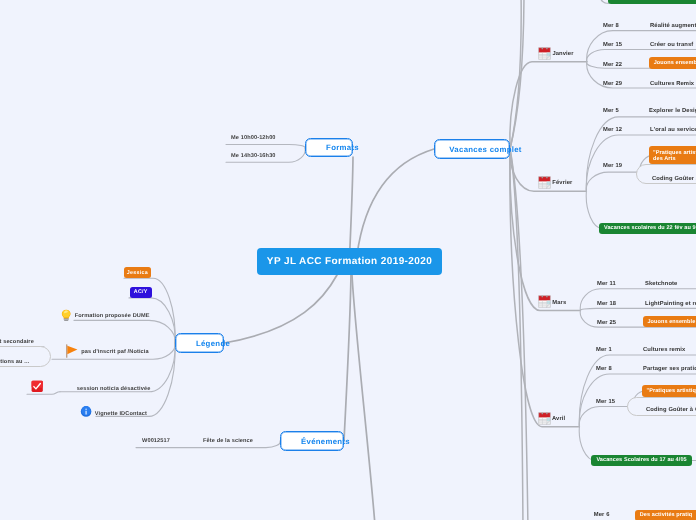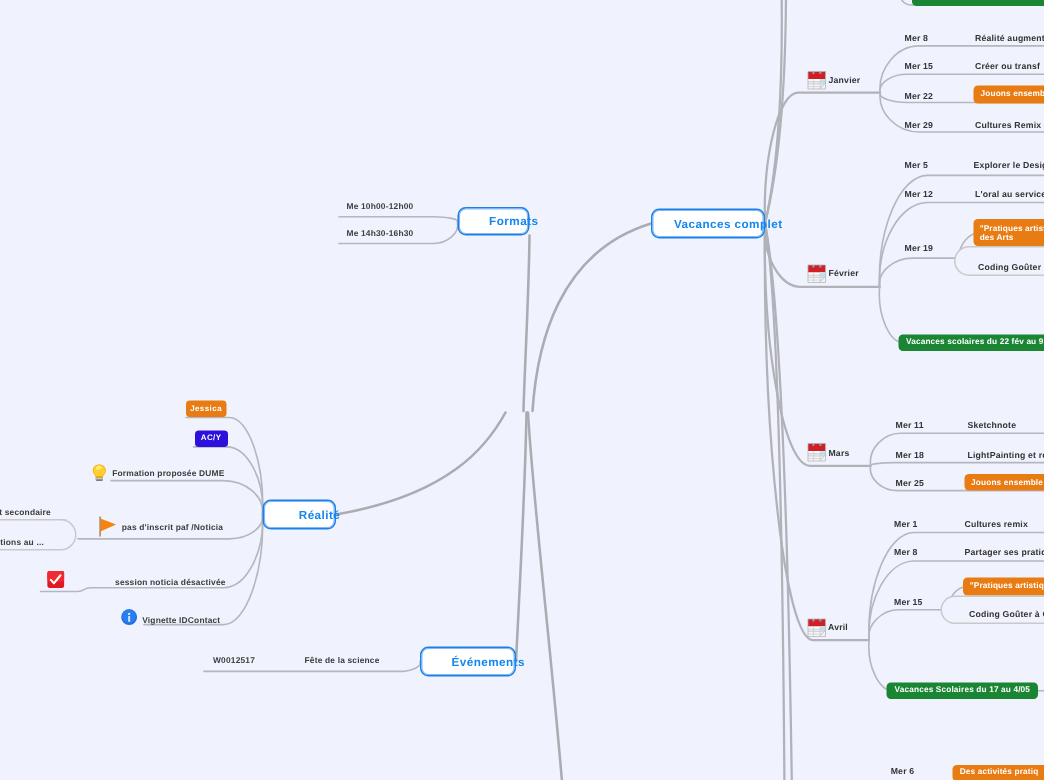--- a/index.html
+++ b/index.html
@@ -80,29 +80,32 @@
         <path d="M580.4,310.5C578.9,319.132 587.9599999999999,327.1 598.4,327.1L696,327.1"></path>
         <path d="M579.4,426.7C577.9,389.416 592,355 609.4,355L696,355"></path>
         <path d="M579.4,426.7C577.9,399.296 592,374 609.4,374L696,374"></path>
         <path d="M579.4,426.7C577.9,416.19599999999997 587.8,406.5 599.4,406.5L696,406.5"></path>
         <path d="M633,406.5C631.5,398.44 638.04,391 645,391L655,391"></path>
         <path d="M633,406.5C631.5,406.76 638.04,407 645,407L655,407"></path>
         <path d="M579.4,426.7C577.9,444.276 586.12,460.5 595.4,460.5L696,460.5"></path>
       </g>
   </svg>
 
+  <div class="nd root" style="left:257px;top:248px;width:185px;height:27px;">
+    <span>YP JL ACC Formation 2019-2020</span>
+  </div>
 
   <div class="nd mainbox" style="left:305px;top:138px;width:48px;height:19px;">
     <span>Formats</span>
   </div>
   <div class="nd mainbox" style="left:434px;top:139px;width:76px;height:20px;">
     <span>Vacances complet</span>
   </div>
   <div class="nd mainbox" style="left:175px;top:333px;width:49px;height:20px;">
-    <span>Réalité</span>
+    <span>Légende</span>
   </div>
   <div class="nd mainbox" style="left:280px;top:431px;width:64px;height:20px;">
     <span>Événements</span>
   </div>
 
   <div class="nd leaf" style="left:231px;top:133px;height:10px;">
     <span>Me 10h00-12h00</span>
   </div>
   <div class="nd leaf" style="left:231px;top:151px;height:10px;">
     <span>Me 14h30-16h30</span>

